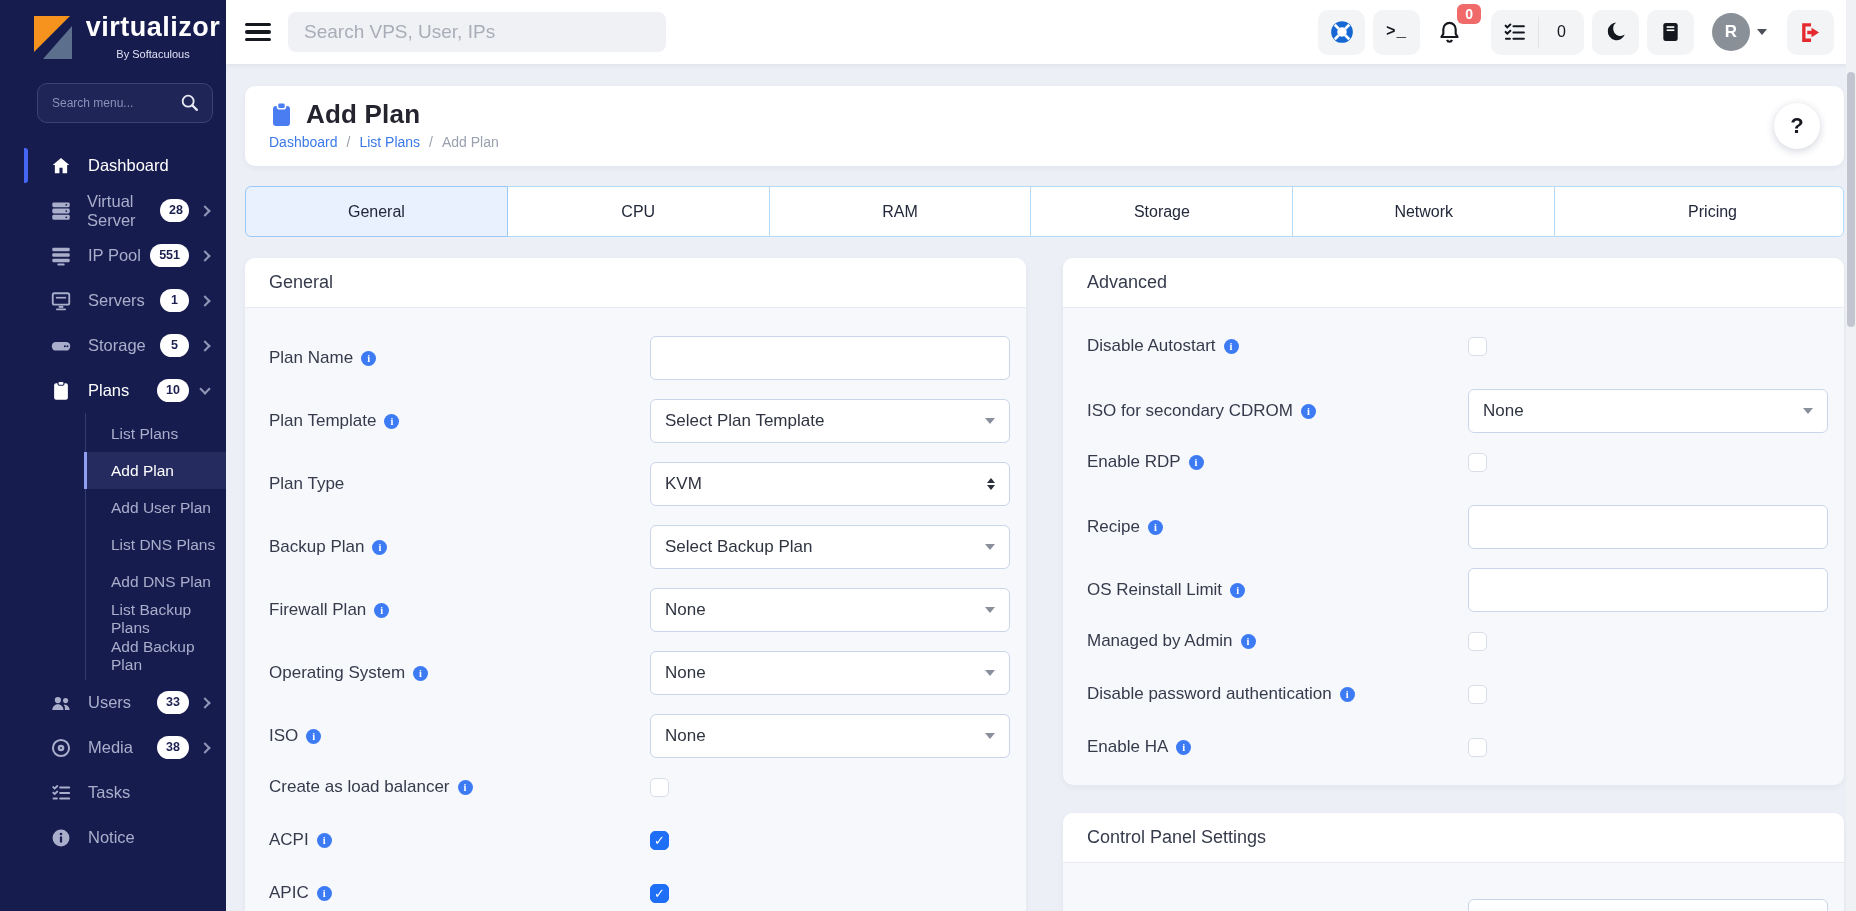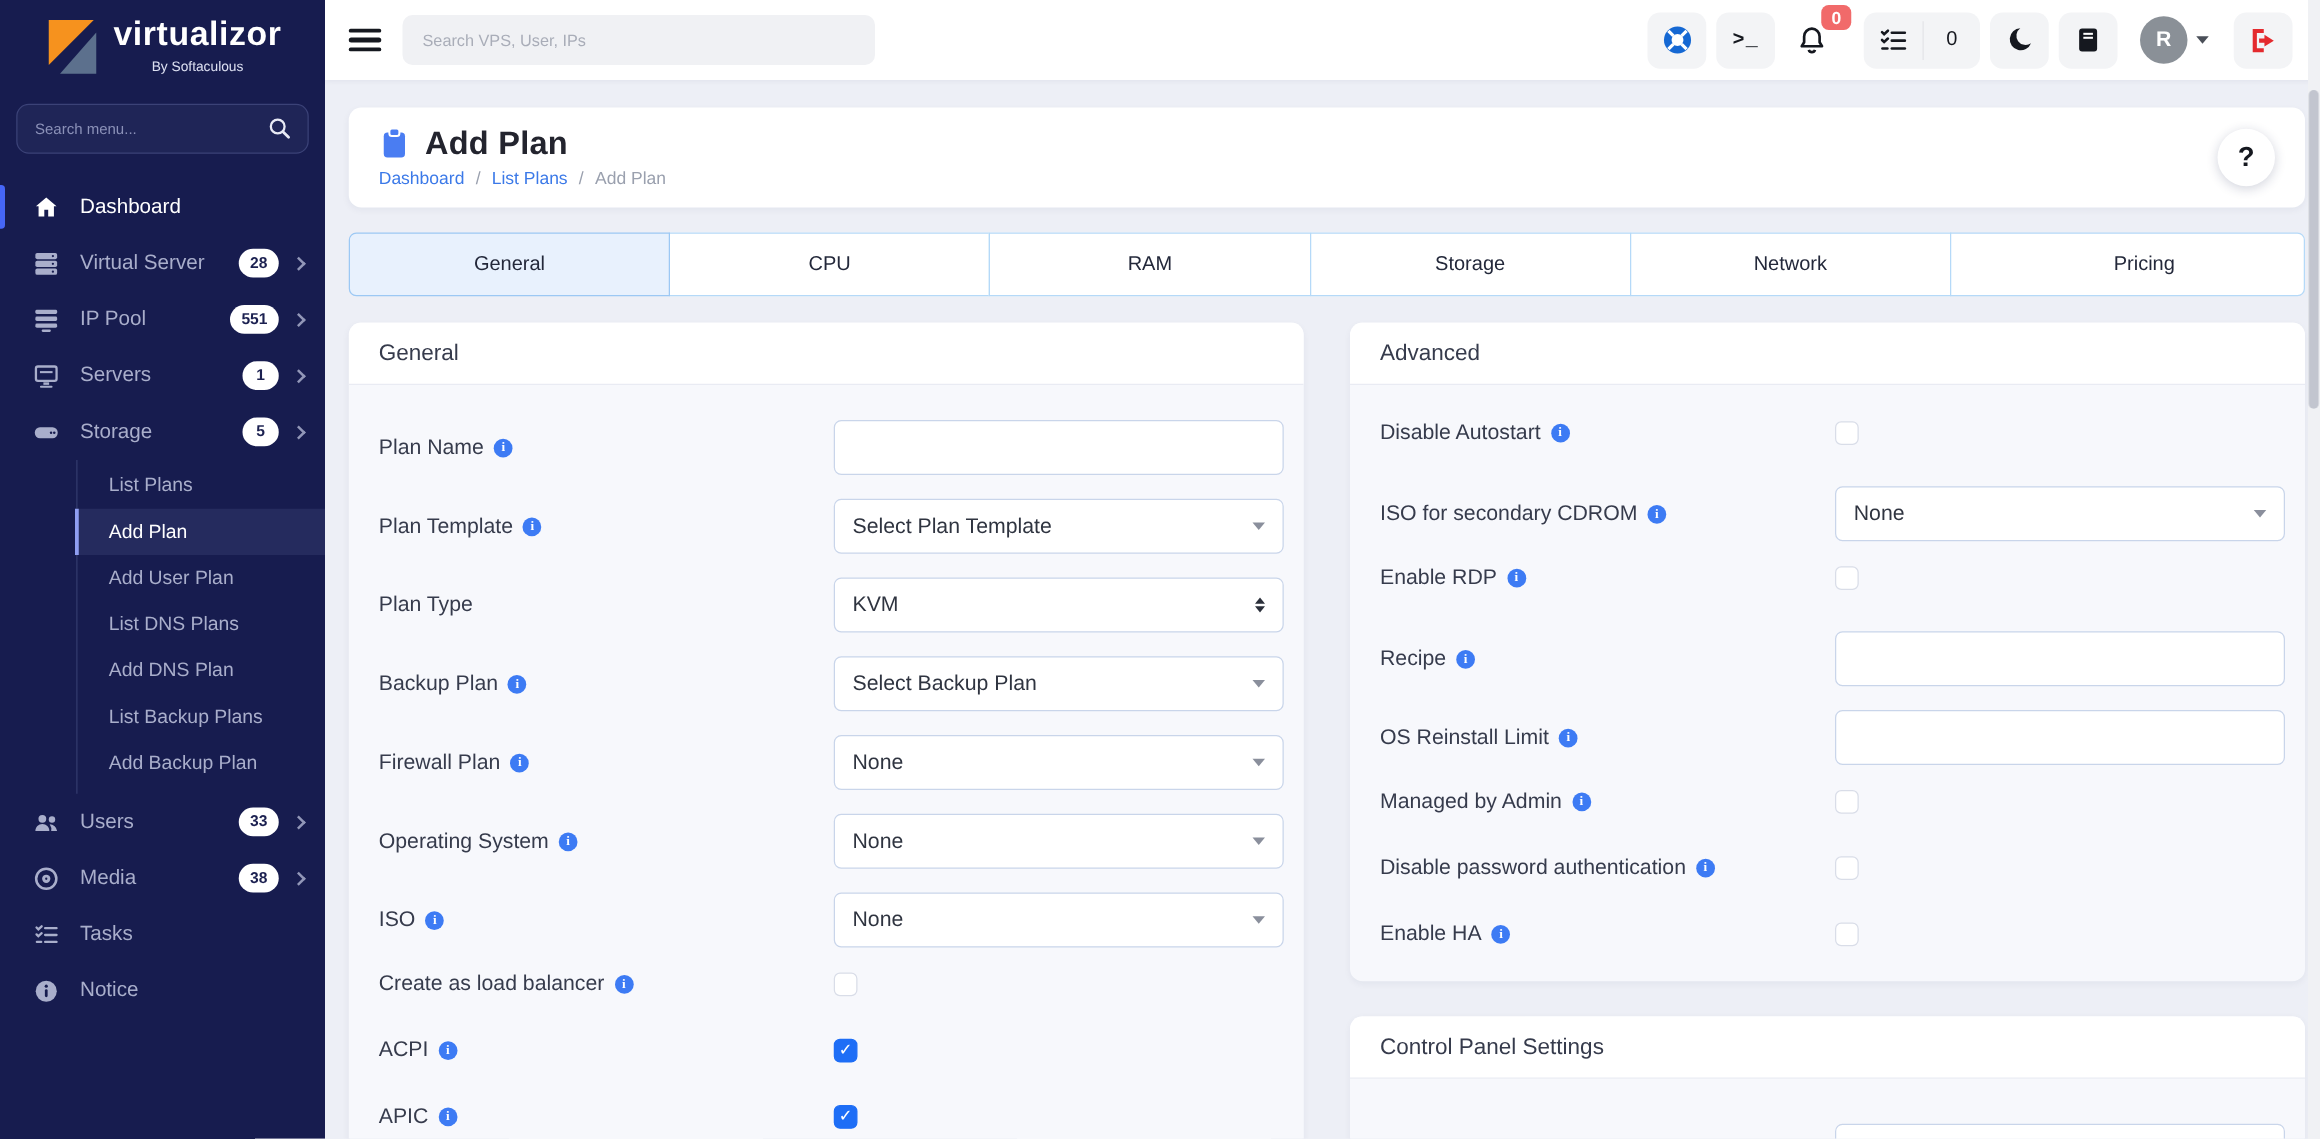--- a/index.html
+++ b/index.html
@@ -1,21 +1,21 @@
 <!DOCTYPE html>
 <html><head>
 <meta charset="utf-8">
 <style>
   * { margin:0; padding:0; box-sizing:border-box; }
   html,body { width:1856px; height:911px; overflow:hidden; }
   body { font-family:"Liberation Sans","DejaVu Sans",sans-serif; background:#edeff6; }
   .app { display:flex; width:100%; height:100%; }
 
   
-  .sidebar { width:260px; flex-shrink:0; background:#171c4f; color:#a9aecb; height:100%; overflow:hidden; }
+  .sidebar { width:226px; flex-shrink:0; background:#171c4f; color:#a9aecb; height:100%; overflow:hidden;padding-left:24px; }
   .logo-row { display:flex; align-items:center; justify-content:center; gap:10px; padding:13px 0 8px; }
   .logo-text .name { font-size:27px; font-weight:600; color:#fff; letter-spacing:.5px; line-height:1; }
   .logo-text .byline { font-size:11px; color:#dde0f2; text-align:center; margin-top:7px; }
   .menu-search { margin:14px 13px 20px; position:relative; }
   .menu-search input { width:100%; height:40px; background:#1f2557; border:1px solid #3b4277; border-radius:10px; color:#cfd3ea; font-size:12px; padding:0 38px 0 14px; outline:none; font-family:inherit; }
   .menu-search input::placeholder { color:#8b91b8; }
   .menu-search .mag { position:absolute; right:12px; top:9px; }
   .nav-item { position:relative; display:flex; align-items:center; height:45px; padding:0 12px 0 26px; cursor:pointer; font-size:16.5px; color:#a9aecb; }
   .nav-item .ico { width:23px; margin-right:15px; display:flex; align-items:center; }
   .nav-item.active, .nav-item.open { color:#fff; }
@@ -26,21 +26,21 @@
   .chev.down { transform:rotate(45deg); margin-top:-4px; }
   .submenu { margin-left:61px; border-left:1px solid #333a6e; padding:2px 0 6px; }
   .sub-item { height:37px; display:flex; align-items:center; padding-left:25px; font-size:15.5px; color:#a9aecb; cursor:pointer; }
   .sub-item.active { background:#252b5e; border-left:3px solid #8f9ef2; margin-left:-2px; padding-left:24px; color:#fff; font-weight:500; }
 
   
   .main { flex:1; display:flex; flex-direction:column; min-width:0; }
   .topbar { height:64px; background:#fff; display:flex; align-items:center; padding:0 22px 0 19px; box-shadow:0 1px 5px rgba(20,30,70,.07); position:relative; z-index:2; }
   .hamburger { width:26px; display:flex; flex-direction:column; gap:4px; margin-right:17px; cursor:pointer; }
   .hamburger div { height:3.2px; background:#15181f; border-radius:2px; }
-  .topbar-search { width:378px; height:40px; background:#f0f1f4; border:none; border-radius:8px; padding:0 16px; font-size:13px; color:#a21caf; outline:none; font-family:inherit; }
+  .topbar-search { width:378px; height:40px; background:#f0f1f4; border:none; border-radius:8px; padding:0 16px; font-size:19px; color:#a21caf; outline:none; font-family:inherit; }
   .topbar-search::placeholder { color:#a9adb8; }
   .topbar-right { margin-left:auto; display:flex; align-items:center; gap:8px; }
   .tb-btn { height:45px; min-width:47px; background:#f3f4f6; border-radius:10px; display:flex; align-items:center; justify-content:center; cursor:pointer; }
   .terminal-glyph { font-weight:700; font-size:16px; color:#15181f; letter-spacing:1px; font-family:"Liberation Mono",monospace; }
   .bell-wrap { position:relative; margin:0 20px 0 8px; cursor:pointer; display:flex; align-items:center; }
   .bell-badge { position:absolute; top:-15px; right:-18px; background:#f16a6a; color:#fff; font-size:14px; font-weight:600; border-radius:6px; padding:2px 8px; }
   .seg { display:flex; background:#f3f4f6; border-radius:10px; overflow:hidden; align-items:stretch; }
   .seg .tb-btn { background:transparent; border-radius:0; }
   .seg .divider { width:1px; background:#e3e4e8; margin:7px 0; }
   .seg-count { font-size:16px; color:#15181f; padding:0 18px; display:flex; align-items:center; cursor:pointer; }
@@ -182,20 +182,32 @@
             <svg width="22" height="22" viewBox="0 0 24 24">
               <rect x="2" y="7.5" width="20" height="9.5" rx="4.5" fill="currentColor"></rect>
               <circle cx="16.2" cy="12.2" r="1.1" fill="#171c4f"></circle>
               <circle cx="19" cy="12.2" r="1.1" fill="#171c4f"></circle>
             </svg>
           </span>
     <span>Storage</span>
     <span class="badge">5</span>
     <span class="chev"></span>
   </div>
+        <div class="nav-item open">
+
+    <span class="ico">
+            <svg width="22" height="22" viewBox="0 0 24 24">
+              <rect x="4.5" y="3.5" width="15" height="18" rx="2.2" fill="currentColor"></rect>
+              <rect x="8.8" y="1.6" width="6.4" height="4.2" rx="1.4" fill="currentColor" stroke="#171c4f" stroke-width="1.2"></rect>
+            </svg>
+          </span>
+    <span>Plans</span>
+    <span class="badge">10</span>
+    <span class="chev down"></span>
+  </div>
         <div class="submenu">
           <div class="sub-item">List Plans</div>
           <div class="sub-item active">Add Plan</div>
           <div class="sub-item">Add User Plan</div>
           <div class="sub-item">List DNS Plans</div>
           <div class="sub-item">Add DNS Plan</div>
           <div class="sub-item">List Backup Plans</div>
           <div class="sub-item">Add Backup Plan</div>
         </div>
         <div class="nav-item">

